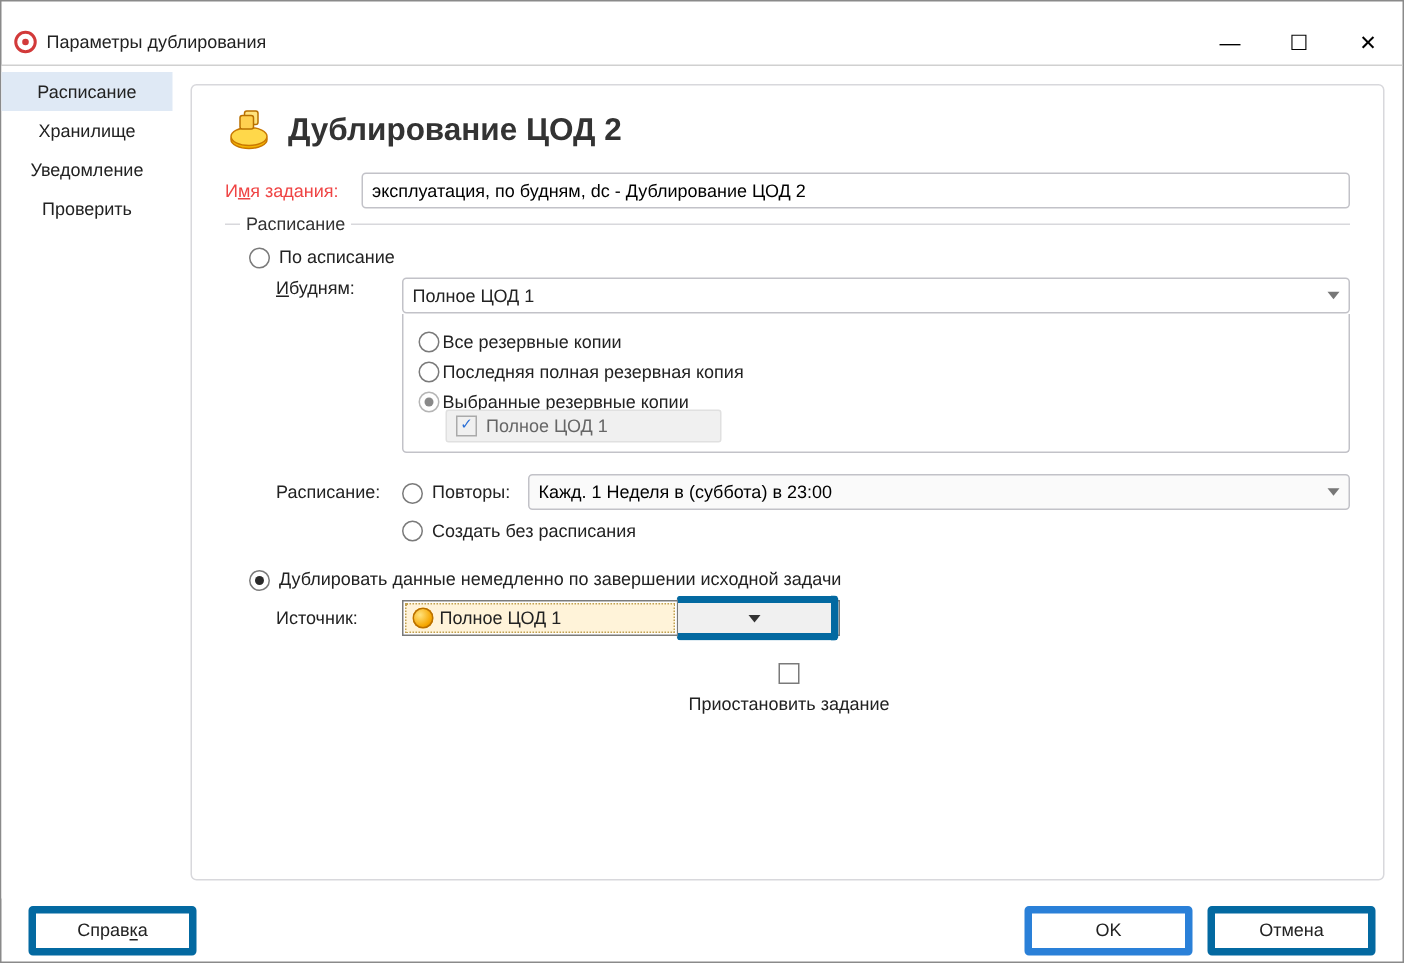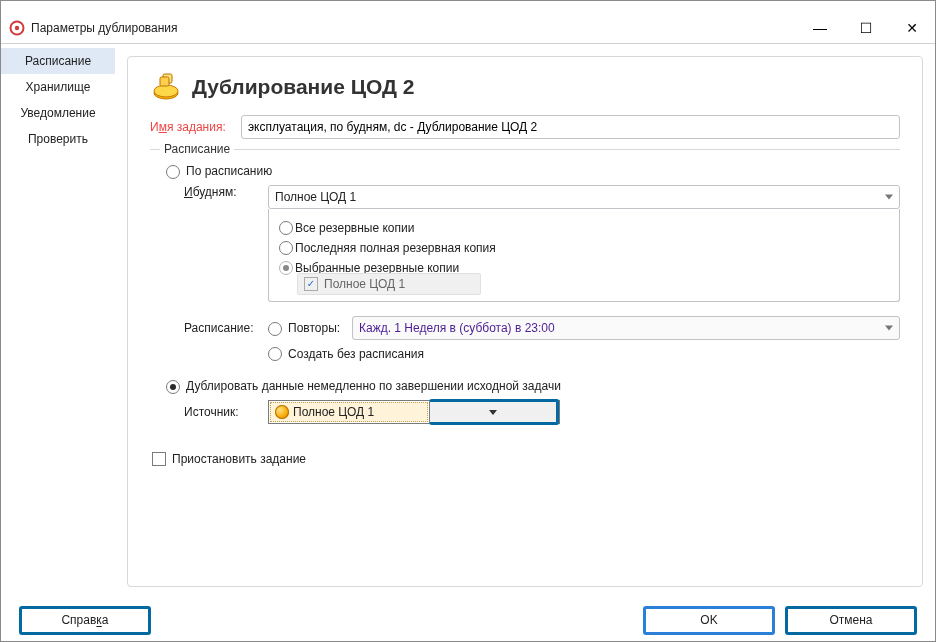--- a/index.html
+++ b/index.html
@@ -146,21 +146,21 @@
     border:1px solid var(--border);border-radius:3px;
     background:#fff;display:flex;align-items:center;
     padding:0 6px;position:relative;
     box-sizing:border-box;
   }
   .select .arrow{
     position:absolute;right:6px;top:50%;transform:translateY(-50%);
     width:0;height:0;border-left:4px solid transparent;border-right:4px solid transparent;
     border-top:5px solid #777;
   }
-  .select.disabled{color:#4c1d95;background:#fafafa}
+  .select.disabled{color:#000000;background:#fafafa}
 
   .listbox{
     flex:1;border:1px solid var(--border);border-radius:3px;
     background:#fff;padding:6px 10px;
   }
   .listbox .row{display:flex;align-items:flex-end;gap:2px;height:20px}
   .checkbox{
     width:12px;height:12px;border:1px solid #7a7a7a;background:#fff;
     display:inline-flex;align-items:center;justify-content:center;flex:none;
   }
@@ -192,33 +192,33 @@
     border-top:5px solid #333;
   }
   .gold-icon{
     width:14px;height:14px;border-radius:50%;
     background:radial-gradient(circle at 5px 5px,#ffe37e,#f6a600 60%,#c97800);
     box-shadow:inset 0 0 0 1px #b97000;
     flex:none;
   }
 
   .cbrow{
-    display:flex;align-items:center;gap:6px;margin:28px 0 0 2px;
+    display:flex;align-items:center;gap:6px;margin:18px 0 0 2px;flex-direction:column;
   }
 
   
   .footer{
     height:42px;border-top:0;
     display:flex;align-items:center;padding:0 18px;gap:10px;
   }
   .footer .spacer{flex:1}
   .btn{
-    min-width:78px;height:23px;border:3px solid #0369a1;border-radius:3px;
+    min-width:78px;height:23px;border:5px solid #0369a1;border-radius:3px;
     background:#fff;display:flex;align-items:center;justify-content:center;
-    font:inherit;cursor:default;padding:0 24px;
+    font:inherit;cursor:default;padding:0 12px;
   }
   .btn.primary{border-color:#2a80d8}
 </style>
 </head>
 <body>
 
 <div class="window">
 
   <div class="titlebar">
     <span class="app-icon">
@@ -269,21 +269,21 @@
               <span>И</span><span class="u">м</span><span>я задания:</span>
             </span>
             <input type="text" class="textinput" value="эксплуатация, по будням, dc - Дублирование ЦОД 2" style="">
           </div>
 
           <div class="fieldset">
             <span class="legend">Расписание</span>
 
             <div class="optionrow">
               <span class="radio"></span>
-              <span class="radiolabel">По расписанию</span>
+              <span class="radiolabel">По асписание</span>
             </div>
 
             <div class="subrow" style="align-items:flex-start">
               <span class="sublabel">
                 <span class="u">И</span><span>будням:</span>
               </span>
               <div style="flex:1;display:flex;flex-direction:column">
                 <div class="select">
                   <span>Полное ЦОД 1</span>
                   <span class="arrow"></span>

